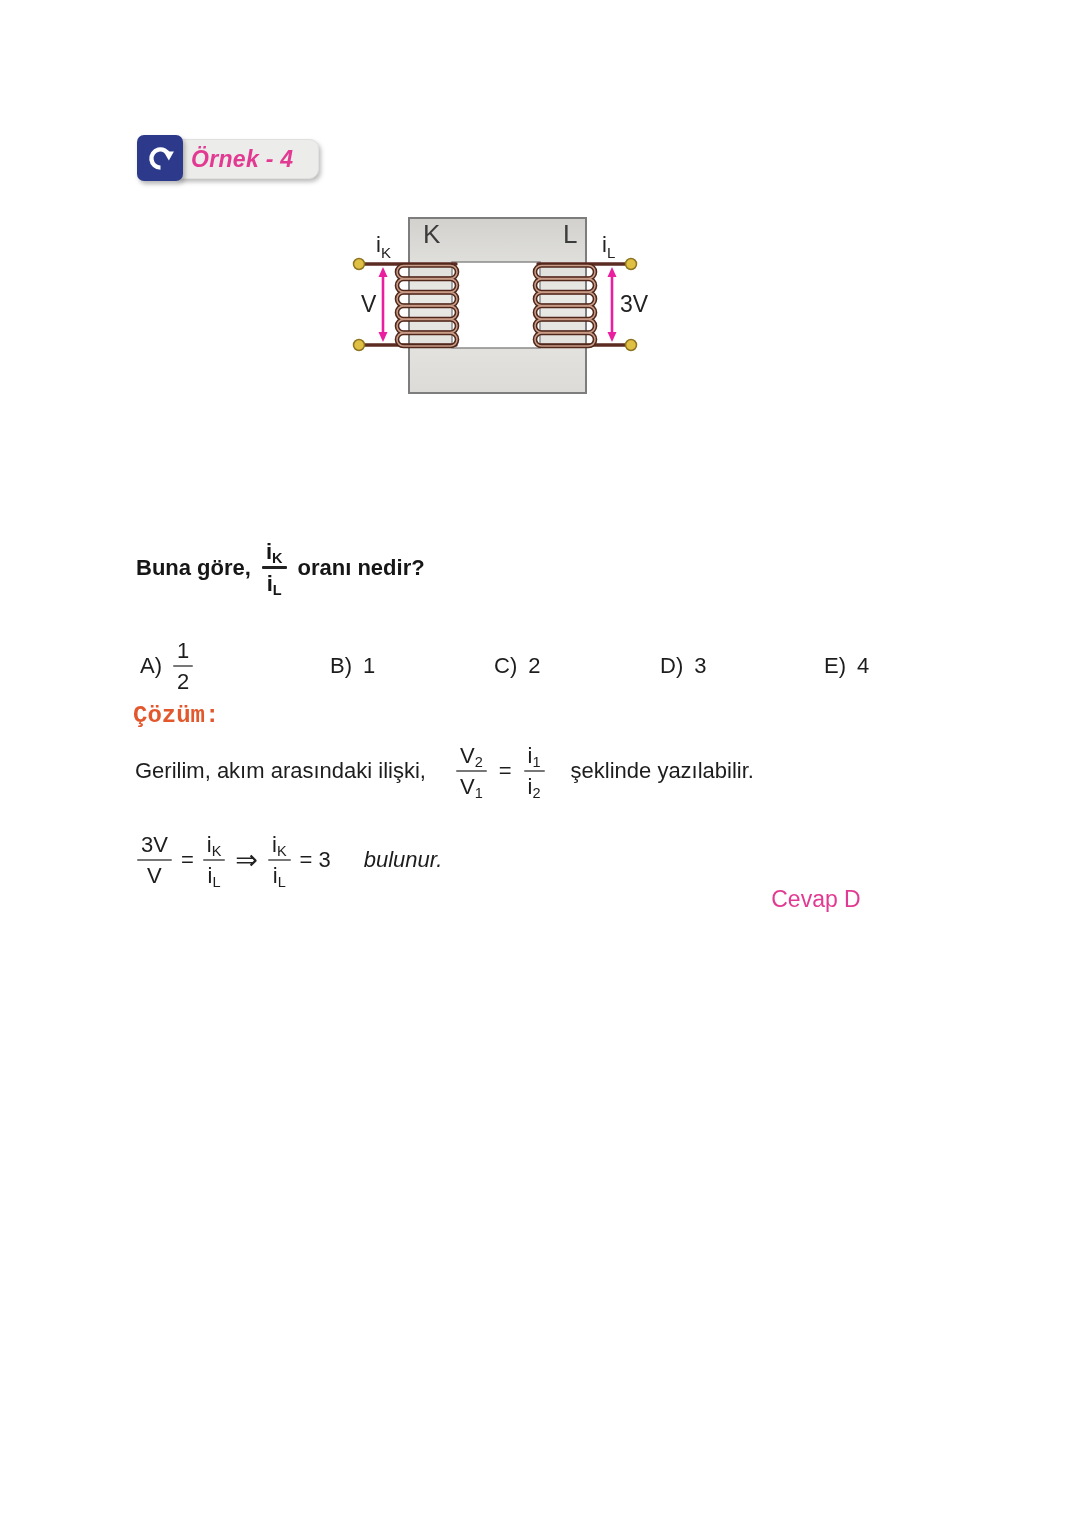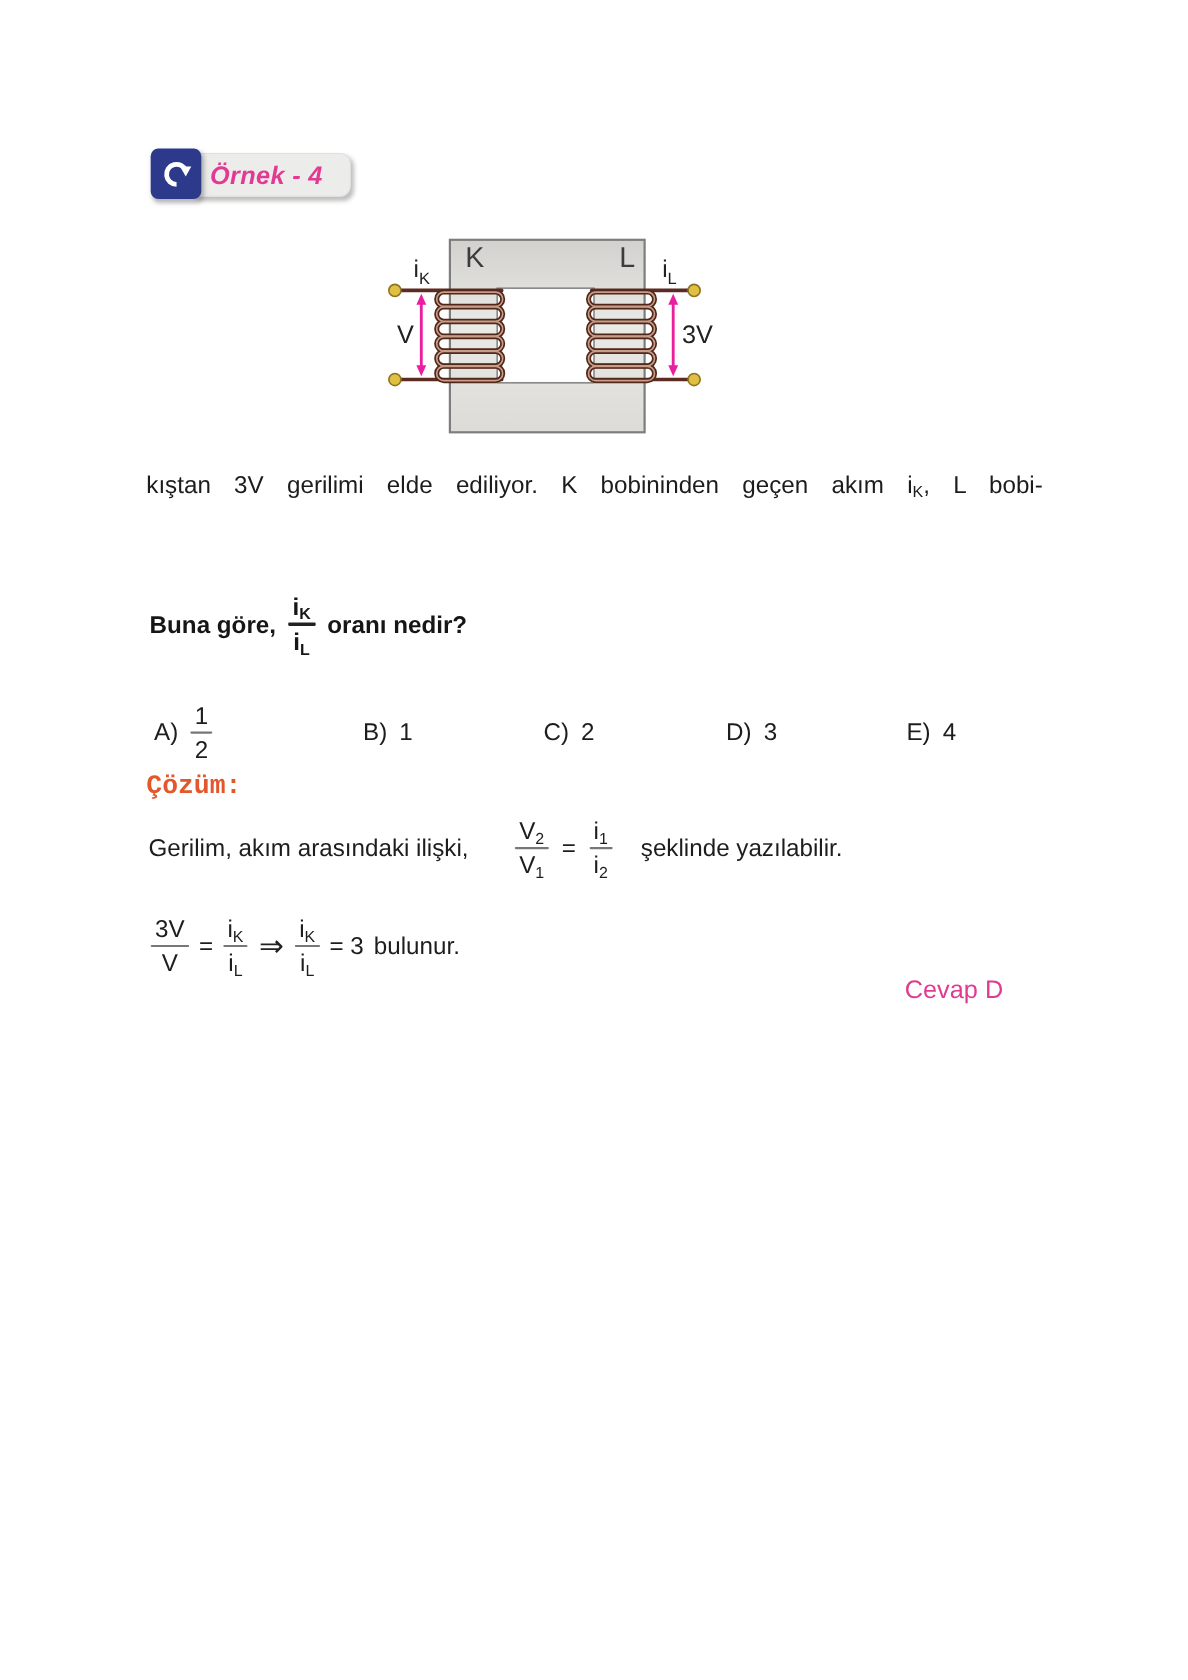--- a/index.html
+++ b/index.html
@@ -69,33 +69,33 @@
   .opt{
     position:absolute;top:636px;height:60px;
     display:flex;align-items:center;gap:11px;font-size:22px;
   }
   
   .sol-head{position:absolute;left:133px;top:702px;color:var(--orange);font-weight:bold;font-size:24px;font-family:Liberation Mono, monospace;}
   .sol-row1{
     position:absolute;left:135px;top:740px;height:62px;
     display:flex;align-items:center;font-size:22px;
   }
-  .sol-row1 .lead{margin-right:42px;}
+  .sol-row1 .lead{margin-right:30px;}
   .sol-row1 .tail{margin-left:26px;}
   .sol-row1 .eqs{margin:0 12px;}
   .sol-row2{
     position:absolute;left:137px;top:828px;height:64px;
     display:flex;align-items:center;font-size:22px;
   }
   .sol-row2 .eqs{margin:0 9px;}
   .sol-row2 .imp{font-size:27px;margin:0 10px;color:#222;}
-  .sol-row2 .tail{}
+  .sol-row2 .tail{margin-left:24px;font-style:italic;}
   .answer{
-    position:absolute;left:800px;top:886px;width:112px;
-    text-align:right;color:var(--pink);font-size:23px;
+    position:absolute;left:760px;top:886px;width:112px;
+    text-align:center;color:var(--pink);font-size:23px;
   }
 </style>
 </head>
 <body>
 
 <div class="badge">
   <div class="badge-plate"></div>
   <div class="badge-square">
     <svg width="29" height="29" viewBox="0 0 32 32">
       <path d="M16 26 a10 10 0 1 1 9.3 -13.6" fill="none" stroke="#ffffff" stroke-width="4.8"></path>
@@ -182,21 +182,20 @@
 
   <text class="dlab" x="36" y="57"><tspan>i</tspan><tspan class="dsub" dy="6">K</tspan></text>
   <text class="dcore" x="83" y="48">K</text>
   <text class="dcore" x="223" y="48">L</text>
   <text class="dlab" x="262" y="57"><tspan>i</tspan><tspan class="dsub" dy="6">L</tspan></text>
   <text class="dvolt" x="21" y="117">V</text>
   <text class="dvolt" x="280" y="117">3V</text>
 </svg>
 
 <div class="para">
-  <div class="line-just"><span>kıştan 3V gerilimi elde ediliyor. K bobininden geçen akım i</span><sub class="sb">K</sub><span>, L bobi-</span></div>
 </div>
 
 <div class="question">
   <span>Buna göre,</span>
   <span class="frac dark">
     <span class="num"><span>i</span><sub class="sb">K</sub></span>
     <span class="bar"></span>
     <span class="den"><span>i</span><sub class="sb">L</sub></span>
   </span>
   <span>oranı nedir?</span>

